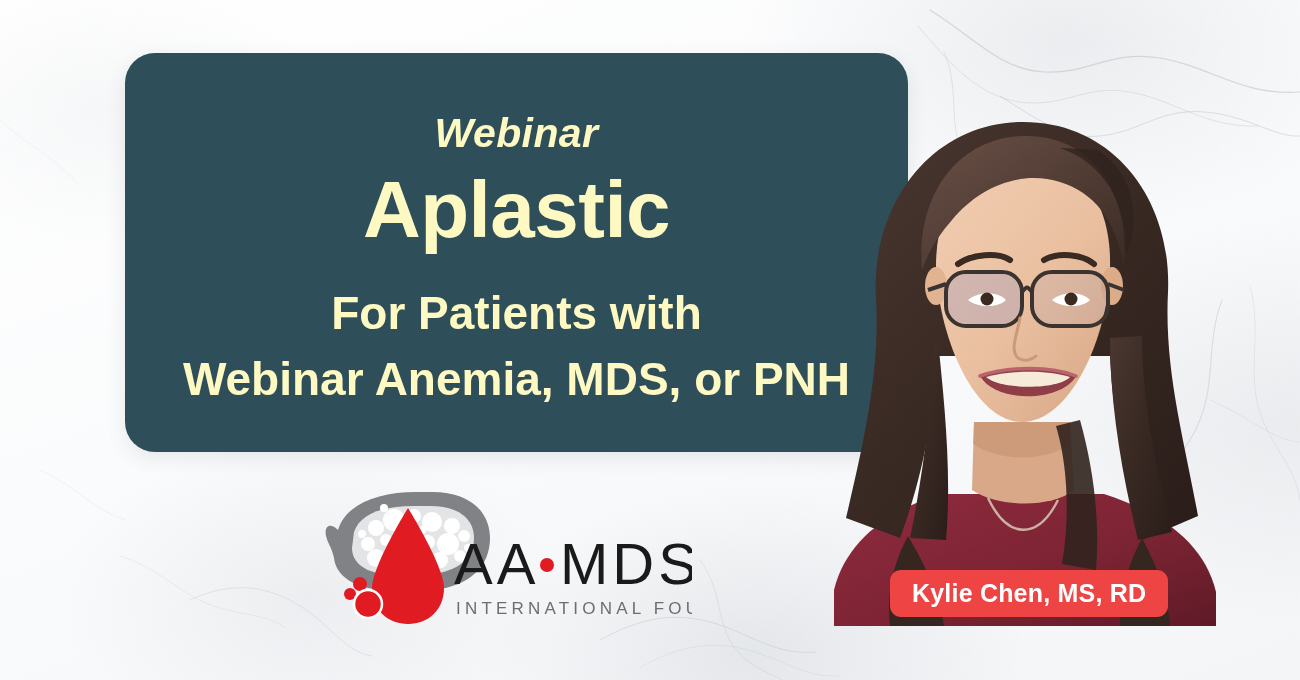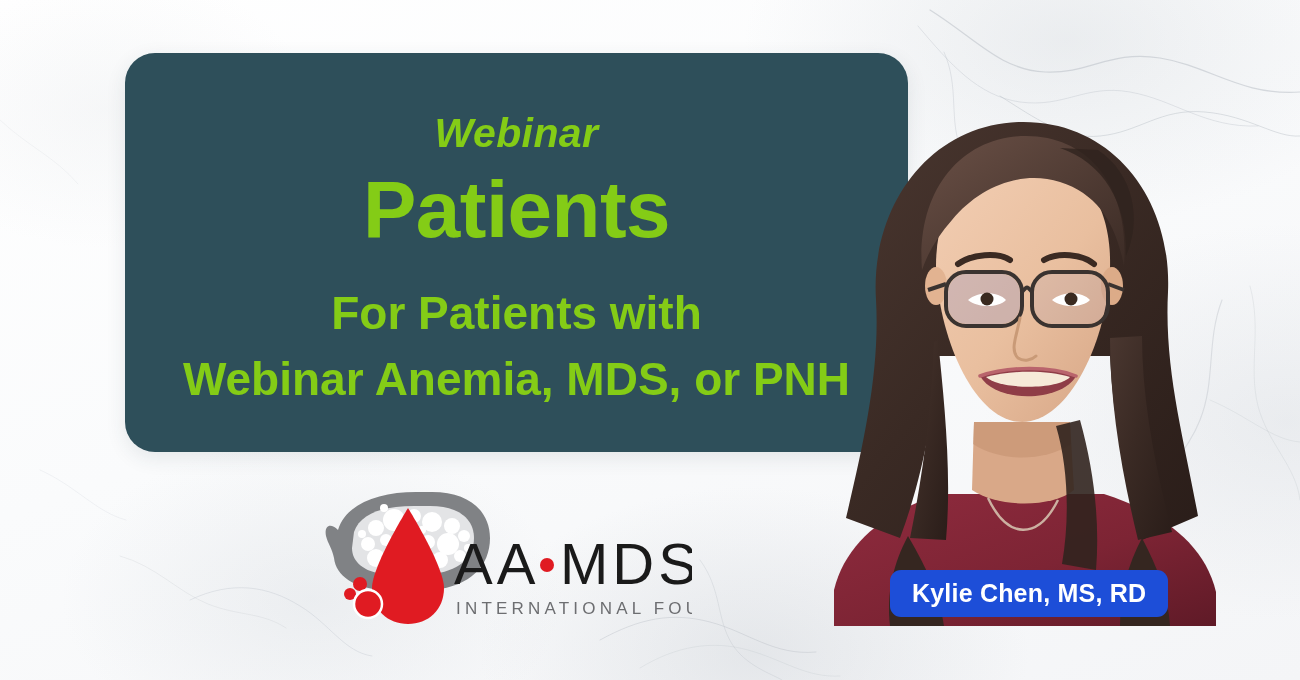--- a/index.html
+++ b/index.html
@@ -43,21 +43,21 @@
     background: #2e4f5a;
     border-radius: 30px;
     box-shadow: 0 6px 20px rgba(40,60,70,0.10);
     z-index: 3;
   }
   .card-inner {
     position: absolute;
     left: 0; right: 0;
     top: 60px;
     text-align: center;
-    color: #84cc16;
+    color: #fef9c3;
     padding: 0 26px;
     box-sizing: border-box;
   }
   .kicker {
     font-size: 41px;
     font-weight: bold;
     font-style: italic;
     letter-spacing: 0.4px;
     line-height: 1;
     margin: 0 0 14px 0;
@@ -89,21 +89,21 @@
 
   
   .name-badge {
     position: absolute;
     left: 890px;
     top: 570px;
     height: 47px;
     padding: 0 22px;
     display: flex;
     align-items: center;
-    background: #1d4ed8;
+    background: #ef4444;
     border-radius: 11px;
     color: #ffffff;
     font-size: 25px;
     font-weight: bold;
     letter-spacing: 0.2px;
     white-space: nowrap;
     z-index: 6;
   }
 
   
@@ -141,21 +141,21 @@
         <path d="M40 470 C 76 486, 96 512, 126 520" stroke-width="0.7" stroke-opacity="0.24"></path>
         <path d="M0 120 C 30 148, 54 156, 78 184" stroke-width="0.7" stroke-opacity="0.2"></path>
         <path d="M962 160 C 982 190, 1012 198, 1030 226" stroke-width="0.7" stroke-opacity="0.25"></path>
       </g>
     </svg>
   </div>
 
   <div class="card">
     <div class="card-inner">
       <p class="kicker">Webinar</p>
-      <h1 class="headline">Patients</h1>
+      <h1 class="headline">Aplastic</h1>
       <p class="subline">For Patients with</p>
       <p class="subline">Webinar Anemia, MDS, or PNH</p>
     </div>
   </div>
 
   <div class="portrait">
     <svg viewBox="0 0 420 556" aria-hidden="true">
       <defs>
         <linearGradient id="hairG" x1="0" y1="0" x2="1" y2="1">
           <stop offset="0%" stop-color="#4a3730"></stop>

